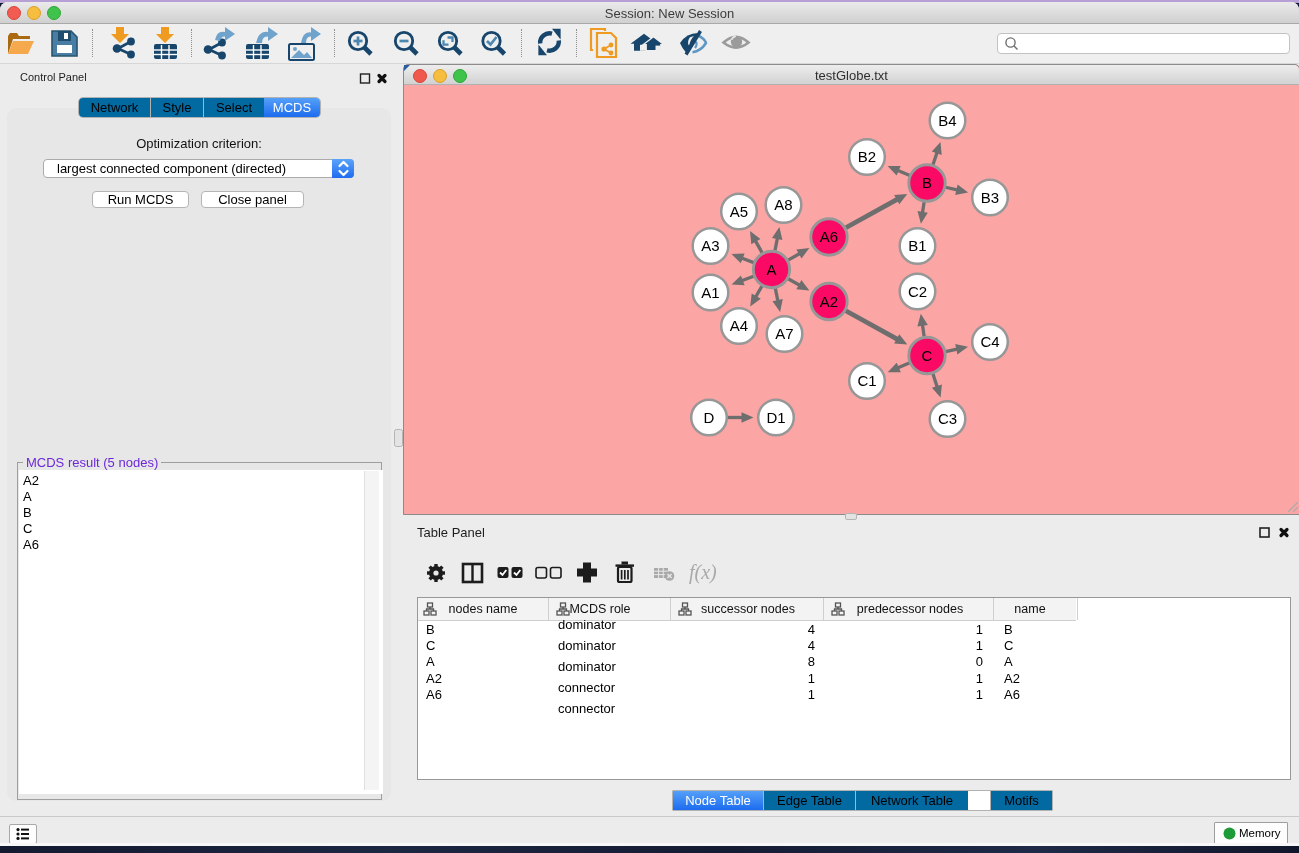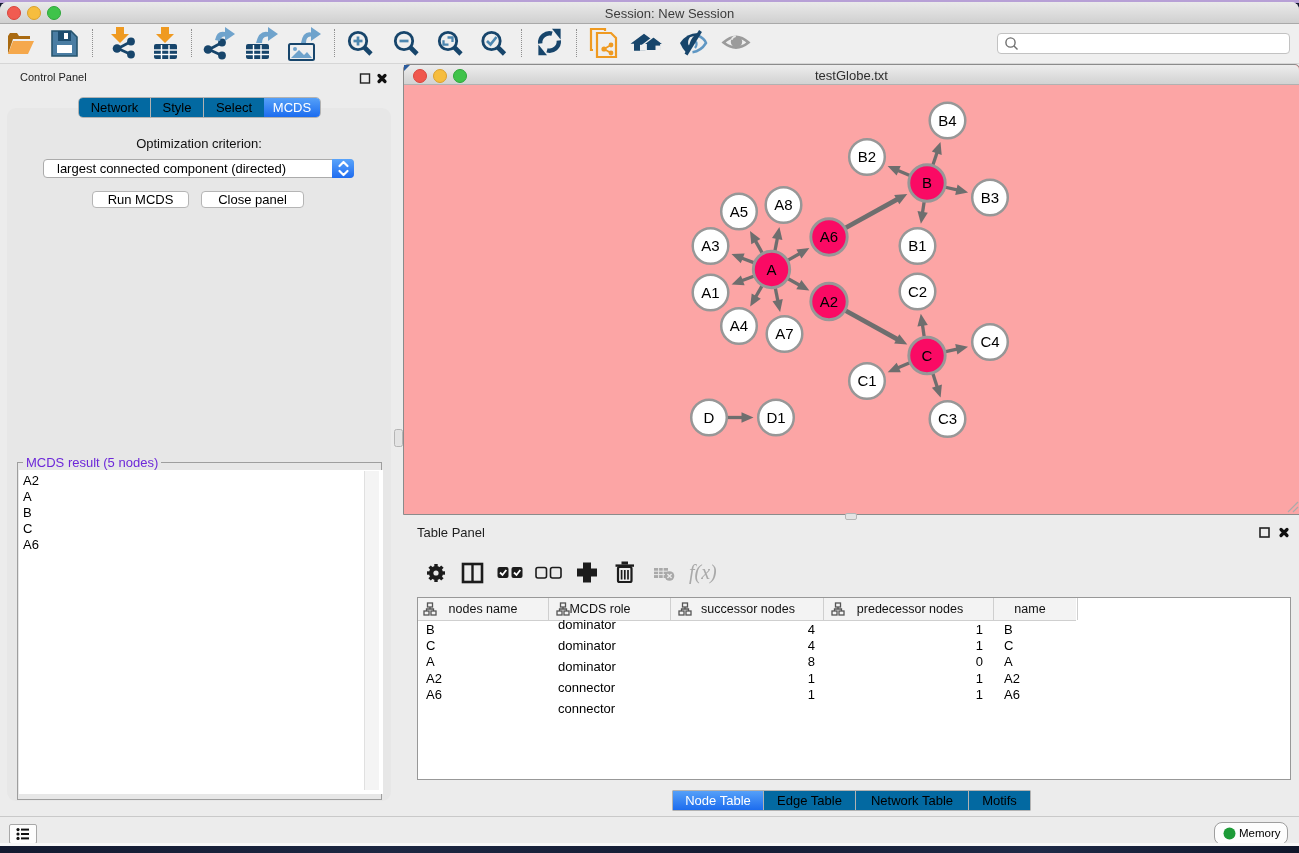--- a/index.html
+++ b/index.html
@@ -57,21 +57,21 @@
   .hsep{top:0;width:0;height:22px;border-left:1px solid #cfcfcf;position:absolute;}
   .hlabel{top:4px;font-size:12.5px;color:#111;position:absolute;}
   .cell{position:absolute;font-size:13px;color:#000;}
   #btabs{left:672px;top:790px;height:19px;display:flex;border:1px solid #b2b2b2;
          border-radius:1px;overflow:hidden;background:#fff;}
   
   #statusline{left:0;top:816px;width:1299px;height:0;border-top:1px solid #c9c9c9;}
   #listbtn{left:9px;top:824px;width:26px;height:18px;background:#fdfdfd;
            border:1px solid #a8a8a8;border-radius:2px;}
   #membtn{left:1214px;top:822px;width:72px;height:21px;background:#fdfdfd;
-          border:1px solid #9e9e9e;border-radius:8px;font-size:11.5px;color:#000;}
+          border:1px solid #9e9e9e;border-radius:1px;font-size:11.5px;color:#000;}
   #darkstrip{left:0;top:846px;width:1299px;height:7px;
              background:linear-gradient(90deg,#131a30,#1c2742 30%,#141c33 55%,#1e2a47 80%,#10162a);}
 </style>
 </head>
 <body>
 <div class="abs" id="topstrip"></div>
 <div class="abs" id="appwin"></div>
 <div class="abs" id="titlebar"></div>
 <div class="abs light" style="left:7px;background:#f15b51;border:0.5px solid #d9453c;"></div>
 <div class="abs light" style="left:27px;background:#f6bd3e;border:0.5px solid #dba02c;"></div>
@@ -444,21 +444,21 @@
   <div class="cell" style="left:8px;top:24px;line-height:16.2px;">B<br>C<br>A<br>A2<br>A6</div>
   <div class="cell" style="left:140px;top:16px;line-height:21px;">dominator<br>dominator<br>dominator<br>connector<br>connector</div>
   <div class="cell" style="left:250px;top:24px;width:147px;text-align:right;line-height:16.2px;">4<br>4<br>8<br>1<br>1</div>
   <div class="cell" style="left:420px;top:24px;width:145px;text-align:right;line-height:16.2px;">1<br>1<br>0<br>1<br>1</div>
   <div class="cell" style="left:586px;top:24px;line-height:16.2px;">B<br>C<br>A<br>A2<br>A6</div>
 </div>
 <div class="abs" id="btabs">
   <div class="tab tabsel" style="width:90px;">Node Table</div>
   <div class="tab" style="width:91px;">Edge Table</div>
   <div class="tab" style="width:112px;">Network Table</div>
-  <div class="tab" style="width:61px;">Motifs</div>
+  <div class="tab" style="width:61px;margin-left:22px;">Motifs</div>
 </div>
 
 <div class="abs" id="statusline"></div>
 <div class="abs" id="listbtn">
   <svg width="26" height="18" viewBox="0 0 26 18">
     <g fill="#111">
       <circle cx="8" cy="4.6" r="1.6"></circle>
         <circle cx="8" cy="9" r="1.6"></circle>
         <circle cx="8" cy="13.4" r="1.6"></circle>
       <rect x="11" y="3.6" width="8" height="2"></rect>

